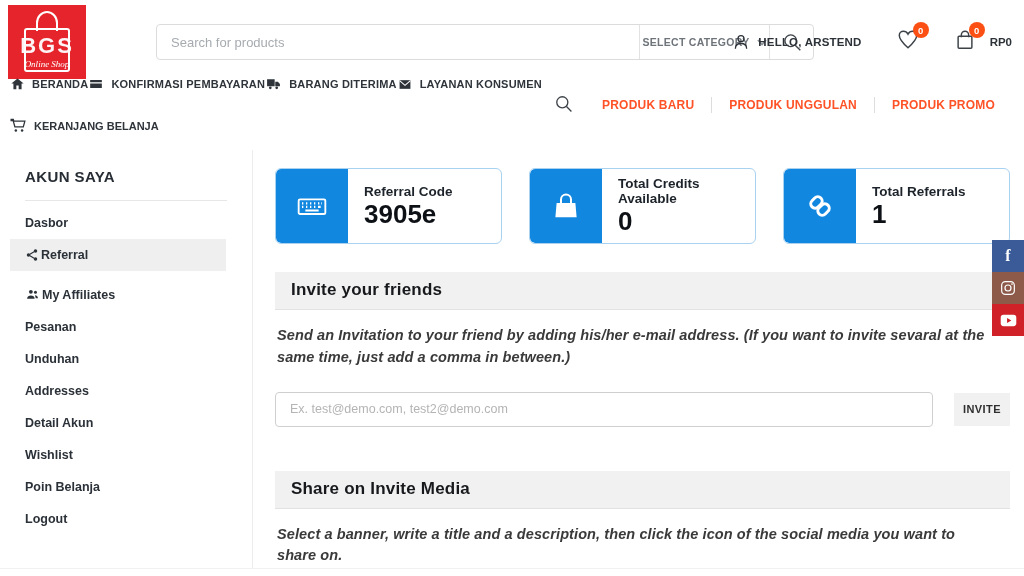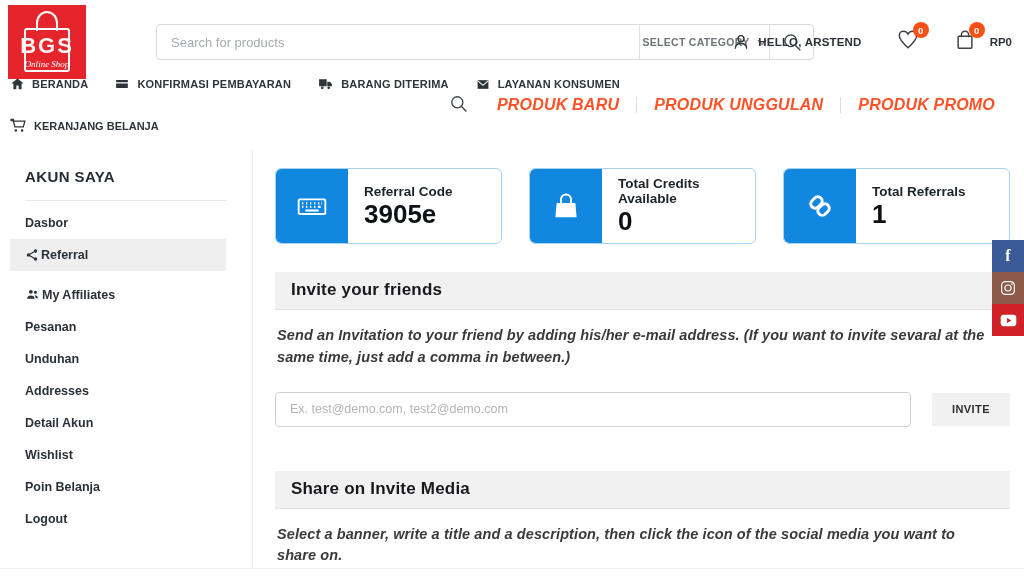--- a/index.html
+++ b/index.html
@@ -32,29 +32,29 @@
   .account { position:absolute; right:12px; top:24px; height:36px; display:flex;
     align-items:center; }
   .acct-user { display:flex; align-items:center; gap:8px; font-size:11.5px; font-weight:bold;
     color:#2c3238; letter-spacing:.2px; }
   .icon-badge-wrap { position:relative; margin-left:34px; color:#3c4248; }
   .badge { position:absolute; top:-7px; right:-9px; min-width:16px; height:16px;
     border-radius:50%; background:#fb4f14; color:#fff; font-size:9.5px; font-weight:bold;
     display:flex; align-items:center; justify-content:center; }
   .cart-total { margin-left:14px; font-size:11.5px; font-weight:bold; color:#2c3238; }
 
-  .nav-row { position:absolute; left:10px; top:77px; display:flex; gap:26px; z-index:6; }
+  .nav-row { position:absolute; left:10px; top:77px; display:flex; z-index:6; }
   .nav-item { display:flex; align-items:center; gap:7px; font-size:11px; font-weight:bold;
     color:#2e343a; letter-spacing:.2px; cursor:pointer; }
   .nav-item svg { color:#2e343a; }
 
   .produk-row { position:absolute; right:12px; top:92px; height:26px; display:flex;
     align-items:center; }
-  .produk-link { font-size:16px; font-weight:bold; color:#ff5227; letter-spacing:.2px;
-    cursor:pointer; padding:0 17px;font-style:italic; }
+  .produk-link { font-size:12px; font-weight:bold; color:#ff5227; letter-spacing:.2px;
+    cursor:pointer; padding:0 17px; }
   .produk-sep { width:1px; height:16px; background:#ddd; }
   .produk-search { color:#3c4248; cursor:pointer; margin-right:12px; }
 
   .keranjang-row { position:absolute; left:10px; top:118px; display:flex; align-items:center;
     gap:8px; font-size:11px; font-weight:bold; color:#2e343a; cursor:pointer; }
 
   
   .sidebar { position:absolute; left:0; top:150px; bottom:8px; width:253px;
     border-right:1px solid #ececec; }
   .sidebar-title { margin:18px 0 0 25px; font-size:15px; font-weight:bold; color:#272d34;
@@ -82,21 +82,21 @@
     padding:8px 16px 9px 16px; font-size:17px; font-weight:bold; color:#17191c;
     letter-spacing:.2px; }
   .section-desc { margin:15px 2px 0 2px; font-size:14.5px; font-weight:bold; color:#3a3a3a;
     line-height:1.5; letter-spacing:.1px; max-width:720px;font-style:italic; }
 
   .invite-row { display:flex; gap:21px; margin-top:23px; align-items:center; }
   .invite-row input { flex:1; height:35px; border:1px solid #cfcfcf; border-radius:4px;
     padding:0 14px; font-size:12.5px; color:#555; outline:none;
     font-family:"Liberation Sans", sans-serif; }
   .invite-row input::placeholder { color:#b4b4b4; }
-  .invite-btn { width:78px; height:33px; background:#f1f1f1; border:none; font-size:11px;
+  .invite-btn { width:56px; height:33px; background:#f1f1f1; border:none; font-size:11px;
     font-weight:bold; color:#2f2f2f; letter-spacing:.4px; cursor:pointer; }
 
   .share-heading { margin-top:44px; }
 
   
   .social-rail { position:absolute; right:0; top:240px; display:flex; flex-direction:column;
     z-index:9; }
   .social-btn { width:32px; height:32px; display:flex; align-items:center;
     justify-content:center; color:#fff; cursor:pointer; }
   .social-btn.fb { background:#3a5a98; font-size:16px; font-weight:bold;

